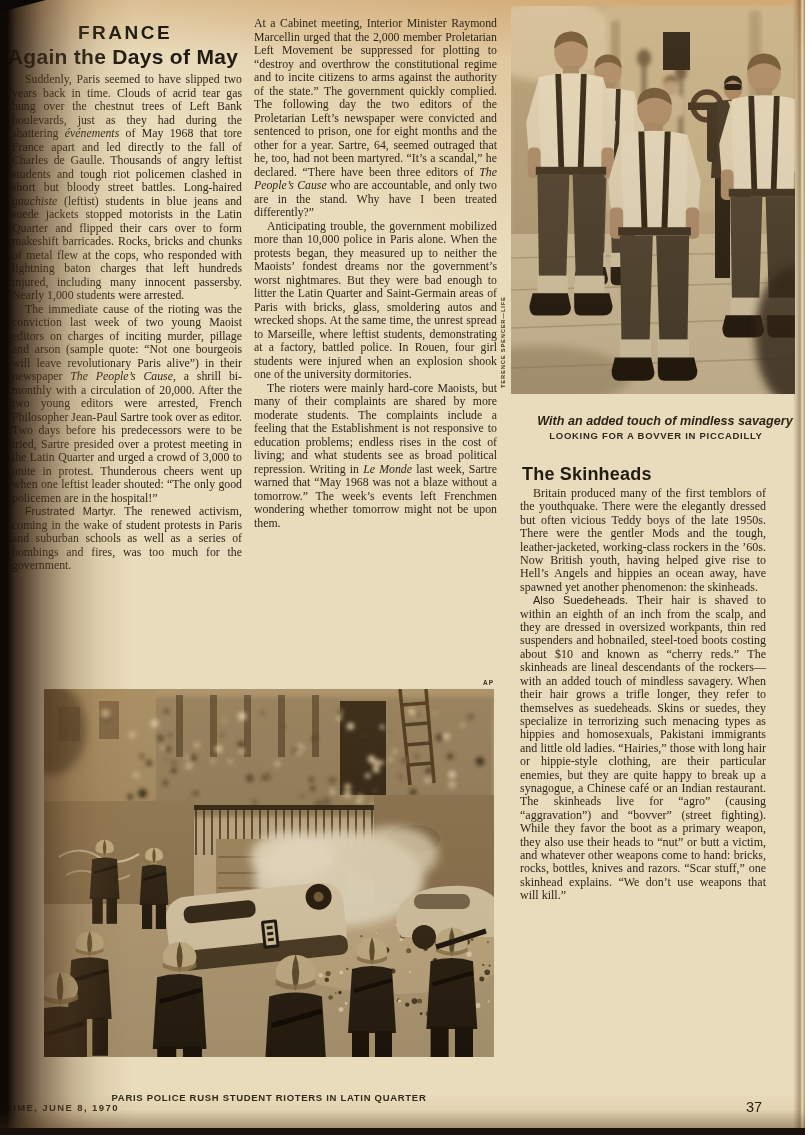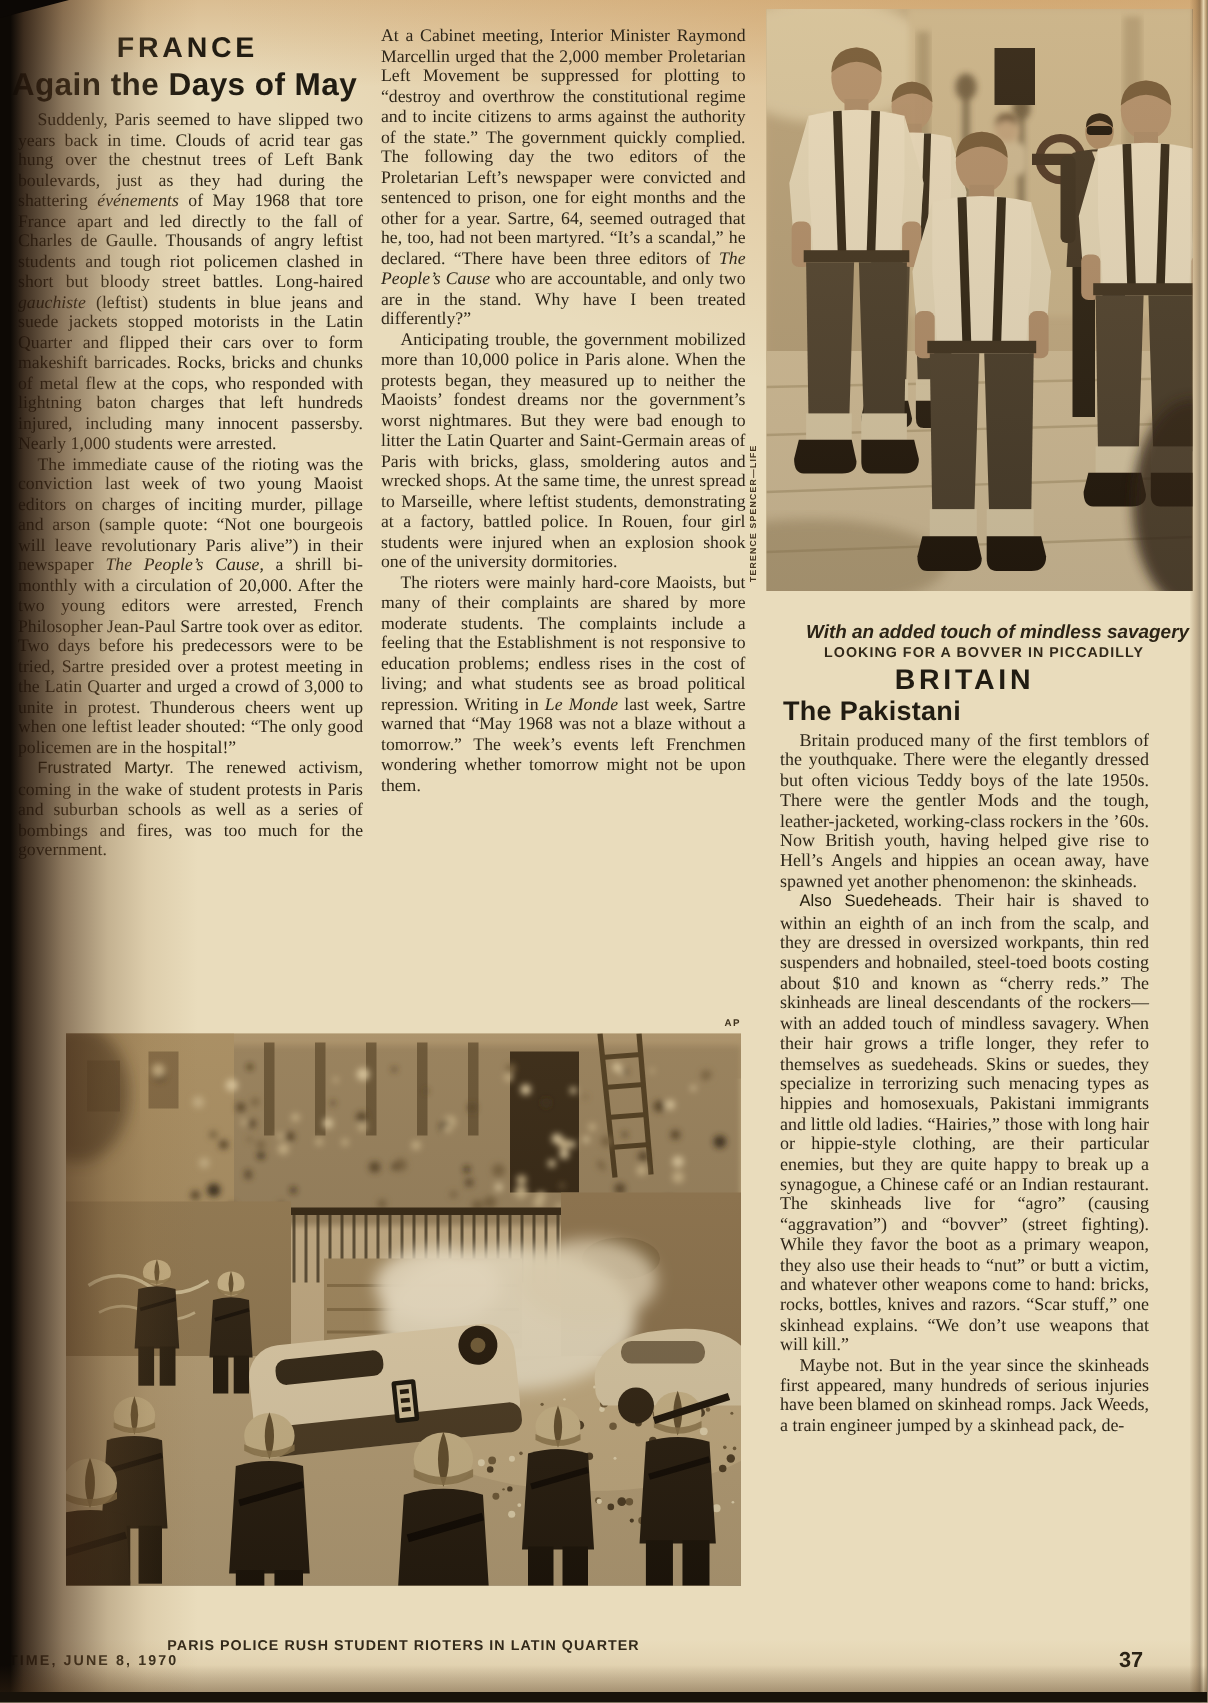--- a/index.html
+++ b/index.html
@@ -57,47 +57,45 @@
   #cap2-bot{left:44px;top:1076px;width:450px;}
   .credit-vert{position:absolute;left:500px;top:388px;z-index:12;
     font-family:"Liberation Sans",sans-serif;font-weight:bold;font-size:5.8px;letter-spacing:0.8px;
     color:#43341f;transform:rotate(-90deg);transform-origin:left top;white-space:nowrap;}
   .credit-ap{position:absolute;left:460px;top:679px;width:34px;text-align:right;z-index:12;
     font-family:"Liberation Sans",sans-serif;font-weight:bold;font-size:6.5px;letter-spacing:1px;color:#3c301c;}
   
   .footer-issue{position:absolute;left:6px;top:1102px;z-index:10;
     font-family:"Liberation Sans",sans-serif;font-weight:bold;font-size:9.5px;letter-spacing:1.4px;color:#32291a;}
   .page-number{position:absolute;left:746px;top:1099px;z-index:10;
-    font-family:"Liberation Sans",sans-serif;font-weight:bold;font-size:14.5px;color:#2b2315;}
+    font-family:"Liberation Sans",sans-serif;font-weight:normal;font-size:14.5px;color:#2b2315;}
 </style>
 </head>
 <body>
 
 <div class="page">
 
   <div class="kicker" id="kicker-france">FRANCE</div>
   <div class="headline" id="headline-france">Again the Days of May</div>
 
   <div class="bodycol" id="col1">
       <p>Suddenly, Paris seemed to have slipped two years back in time. Clouds of acrid tear gas hung over the chestnut trees of Left Bank boulevards, just as they had during the shattering <i>événements</i> of May 1968 that tore France apart and led directly to the fall of Charles de Gaulle. Thousands of angry leftist students and tough riot policemen clashed in short but bloody street battles. Long-haired <i>gauchiste</i> (leftist) students in blue jeans and suede jackets stopped motorists in the Latin Quarter and flipped their cars over to form makeshift barricades. Rocks, bricks and chunks of metal flew at the cops, who responded with lightning baton charges that left hundreds injured, including many innocent passersby. Nearly 1,000 students were arrested.</p>
       <p>The immediate cause of the rioting was the conviction last week of two young Maoist editors on charges of inciting murder, pillage and arson (sample quote: “Not one bourgeois will leave revolutionary Paris alive”) in their newspaper <i>The People’s Cause</i>, a shrill bi-monthly with a circulation of 20,000. After the two young editors were arrested, French Philosopher Jean-Paul Sartre took over as editor. Two days before his predecessors were to be tried, Sartre presided over a protest meeting in the Latin Quarter and urged a crowd of 3,000 to unite in protest. Thunderous cheers went up when one leftist leader shouted: “The only good policemen are in the hospital!”</p>
       <p><span class="lead">Frustrated Martyr. </span>The renewed activism, coming in the wake of student protests in Paris and suburban schools as well as a series of bombings and fires, was too much for the government.</p>
     </div>
   <div class="bodycol" id="col2">
       <p class="noindent">At a Cabinet meeting, Interior Minister Raymond Marcellin urged that the 2,000 member Proletarian Left Movement be suppressed for plotting to “destroy and overthrow the constitutional regime and to incite citizens to arms against the authority of the state.” The government quickly complied. The following day the two editors of the Proletarian Left’s newspaper were convicted and sentenced to prison, one for eight months and the other for a year. Sartre, 64, seemed outraged that he, too, had not been martyred. “It’s a scandal,” he declared. “There have been three editors of <i>The People’s Cause</i> who are accountable, and only two are in the stand. Why have I been treated differently?”</p>
       <p>Anticipating trouble, the government mobilized more than 10,000 police in Paris alone. When the protests began, they measured up to neither the Maoists’ fondest dreams nor the government’s worst nightmares. But they were bad enough to litter the Latin Quarter and Saint-Germain areas of Paris with bricks, glass, smoldering autos and wrecked shops. At the same time, the unrest spread to Marseille, where leftist students, demonstrating at a factory, battled police. In Rouen, four girl students were injured when an explosion shook one of the university dormitories.</p>
       <p>The rioters were mainly hard-core Maoists, but many of their complaints are shared by more moderate students. The complaints include a feeling that the Establishment is not responsive to education problems; endless rises in the cost of living; and what students see as broad political repression. Writing in <i>Le Monde</i> last week, Sartre warned that “May 1968 was not a blaze without a tomorrow.” The week’s events left Frenchmen wondering whether tomorrow might not be upon them.</p>
     </div>
 
-  <div class="kicker" id="kicker-britain">BRITAIN</div>
-  <div class="headline" id="headline-britain">The Pakistani</div>
+  <div class="headline" id="headline-britain">The Skinheads</div>
   <div class="bodycol" id="col3">
       <p>Britain produced many of the first temblors of the youthquake. There were the elegantly dressed but often vicious Teddy boys of the late 1950s. There were the gentler Mods and the tough, leather-jacketed, working-class rockers in the ’60s. Now British youth, having helped give rise to Hell’s Angels and hippies an ocean away, have spawned yet another phenomenon: the skinheads.</p>
       <p><span class="lead">Also Suedeheads. </span>Their hair is shaved to within an eighth of an inch from the scalp, and they are dressed in oversized workpants, thin red suspenders and hobnailed, steel-toed boots costing about $10 and known as “cherry reds.” The skinheads are lineal descendants of the rockers—with an added touch of mindless savagery. When their hair grows a trifle longer, they refer to themselves as suedeheads. Skins or suedes, they specialize in terrorizing such menacing types as hippies and homosexuals, Pakistani immigrants and little old ladies. “Hairies,” those with long hair or hippie-style clothing, are their particular enemies, but they are quite happy to break up a synagogue, a Chinese café or an Indian restaurant. The skinheads live for “agro” (causing “aggravation”) and “bovver” (street fighting). While they favor the boot as a primary weapon, they also use their heads to “nut” or butt a victim, and whatever other weapons come to hand: bricks, rocks, bottles, knives and razors. “Scar stuff,” one skinhead explains. “We don’t use weapons that will kill.”</p>
-      <p>Maybe not. But in the year since the skinheads first appeared, many hundreds of serious injuries have been blamed on skinhead romps. Jack Weeds, a train engineer jumped by a skinhead pack, de-</p>
     </div>
 
   <figure id="photo-top">
     <svg viewBox="0 0 284 388" preserveAspectRatio="none">
       <defs>
         <filter id="b2">
             <feGaussianBlur stdDeviation="2"></feGaussianBlur>
           </filter>
         <filter id="b4">
             <feGaussianBlur stdDeviation="4"></feGaussianBlur>

